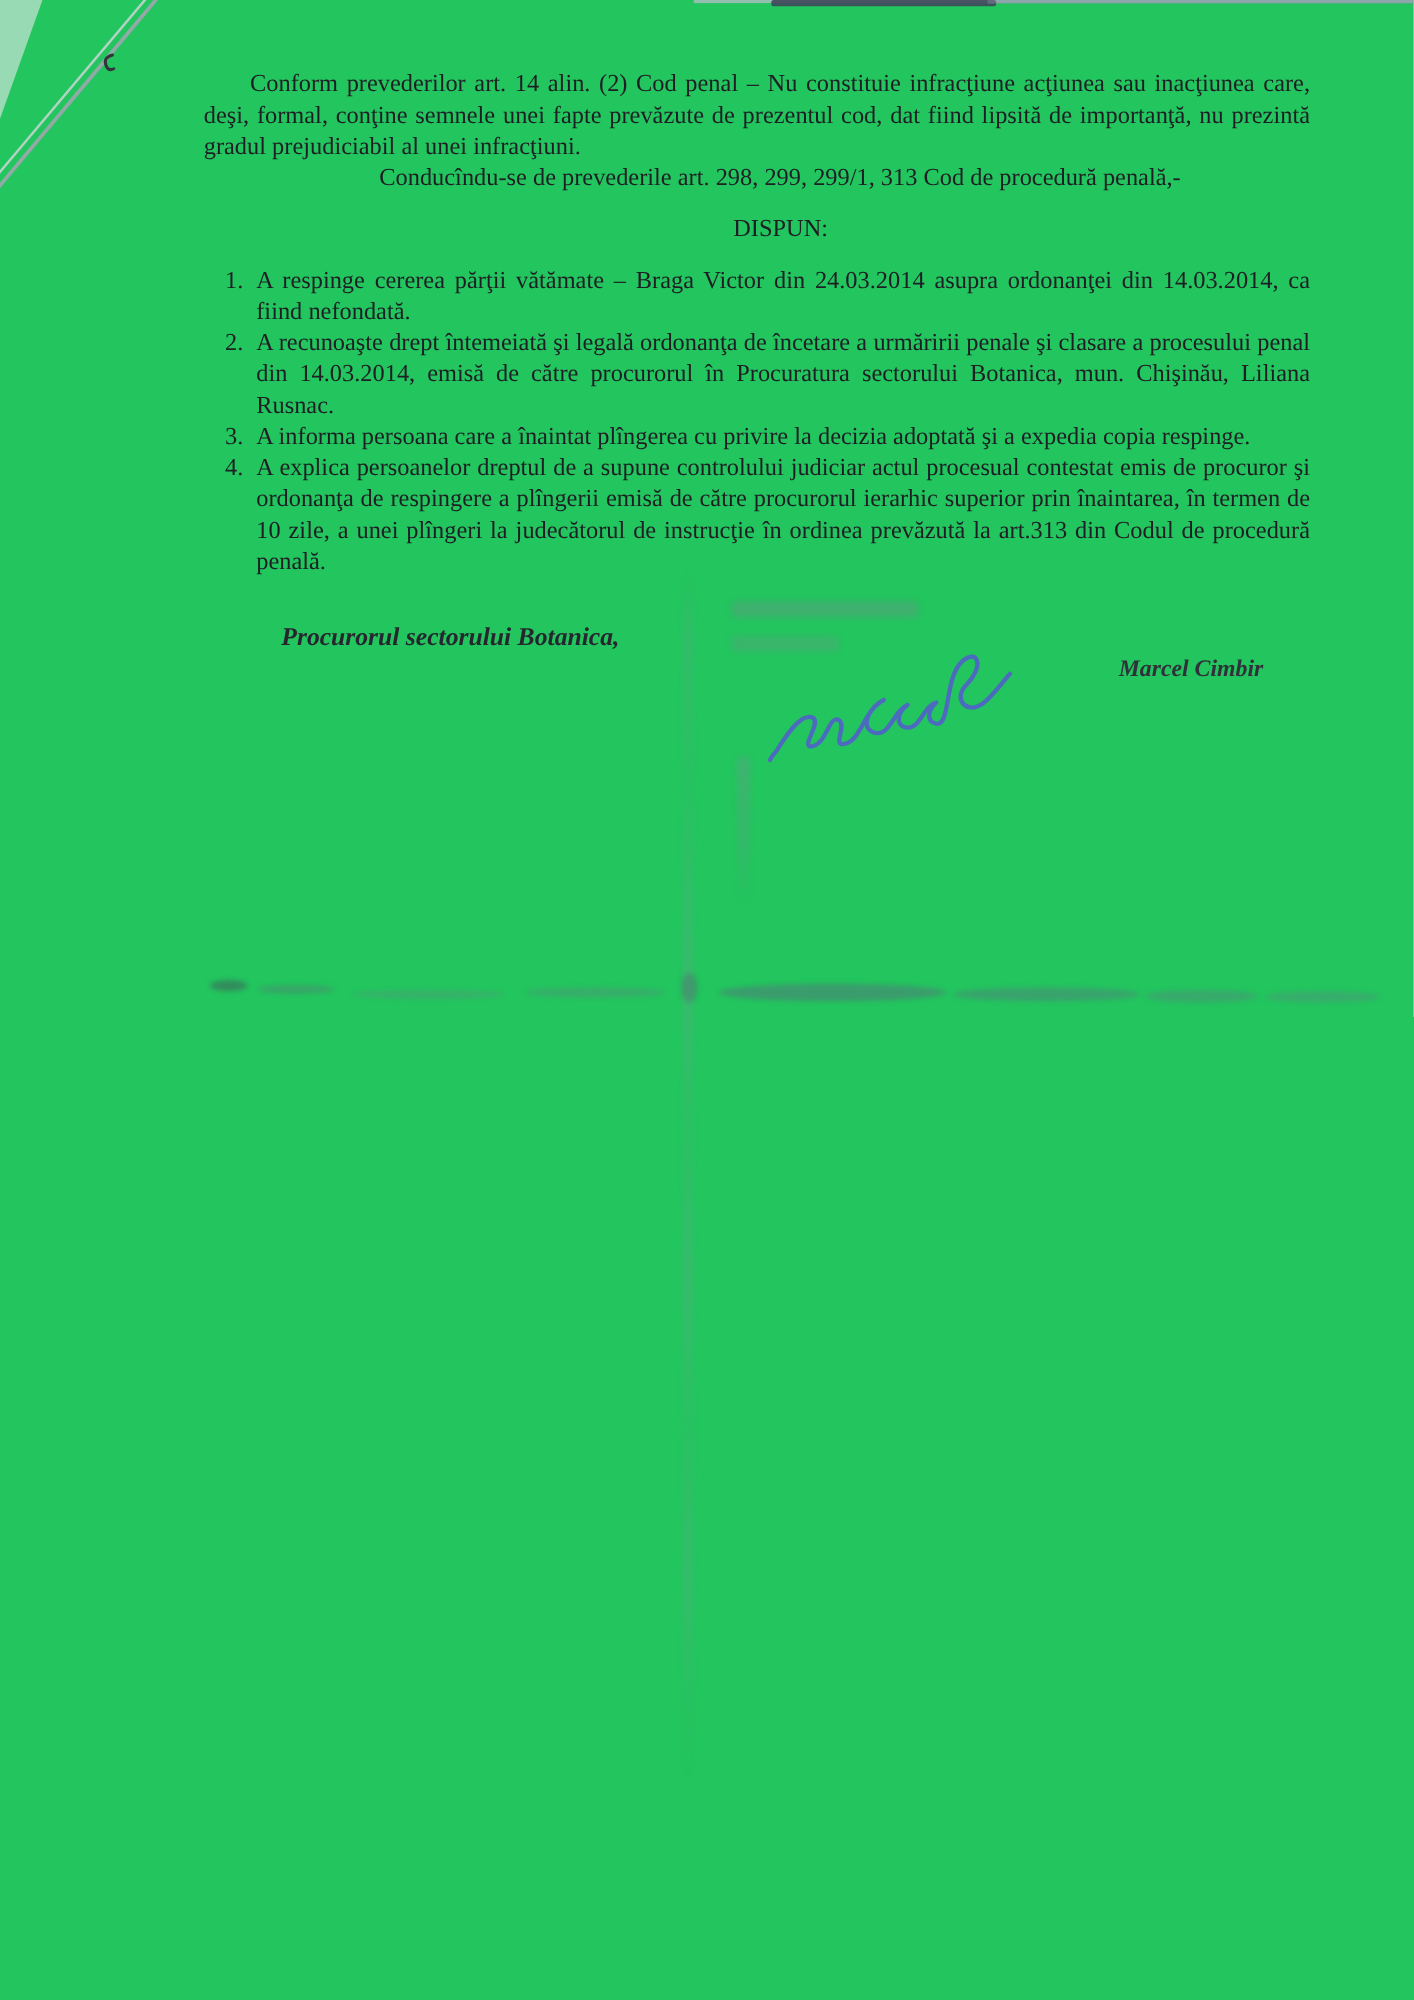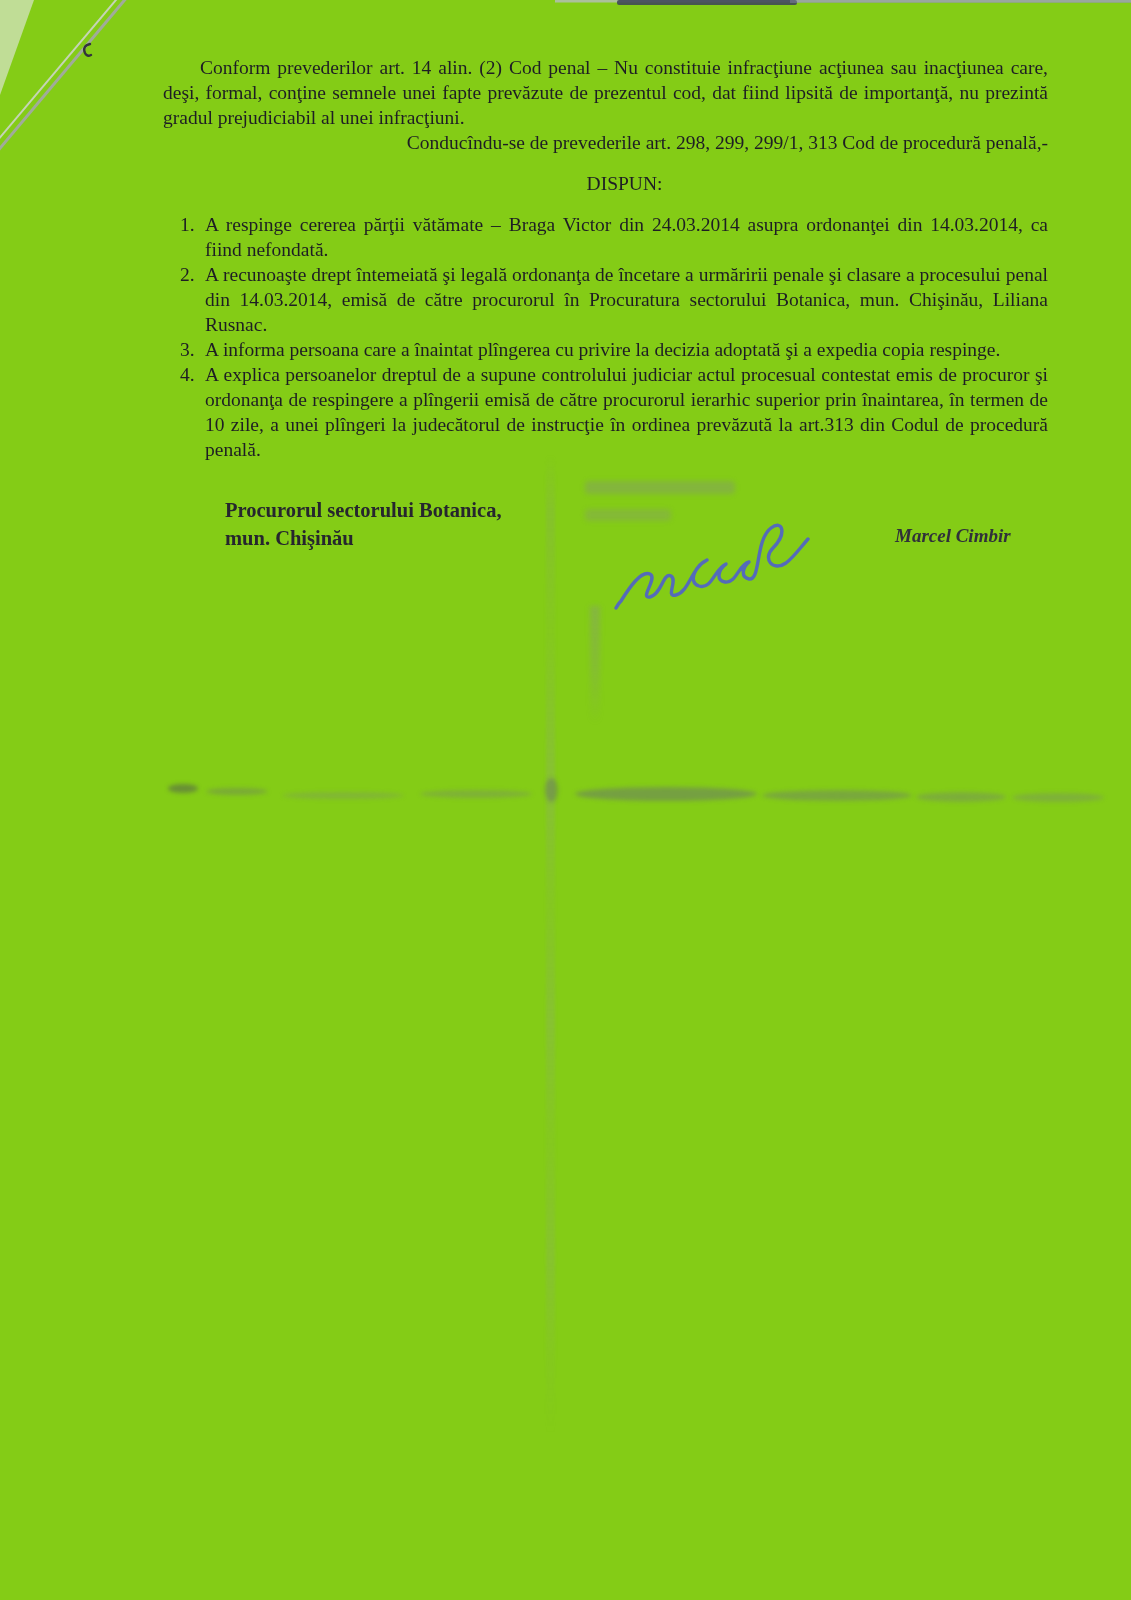--- a/index.html
+++ b/index.html
@@ -1,47 +1,47 @@
 <!DOCTYPE html>
 <html><head>
 <meta charset="utf-8">
 <style>
   html,body{margin:0;padding:0;background:#e9e9ec;}
   .page{
     position:relative;
     width:1131px;height:1600px;
     margin:0 auto;
-    background:#84cc16;
+    background:#22c55e;
     overflow:hidden;
     font-family:"Liberation Serif","DejaVu Serif",serif;
     color:#1e1e24;
   }
   
   .doc-body{
     position:absolute;
     left:163px;top:55px;width:885px;
     font-size:19.5px;line-height:25px;
     text-align:justify;
   }
   .para{margin:0;text-indent:37px;}
-  .closing-line{margin:0;text-indent:37px;text-align:right;}
+  .closing-line{margin:0;text-indent:37px;text-align:center;}
   .dispun{
     margin:16px;padding-left:38px;
     text-align:center;
     text-indent:0;
     font-size:19.5px;font-weight:normal;
   }
   .num-list{margin:0;padding:0;list-style:none;}
   .num-item{position:relative;margin:0;padding-left:42px;}
   .num-item .num{position:absolute;left:17px;top:0;}
   
   .sig-title{
     position:absolute;left:225px;top:496px;
     font-size:20.5px;line-height:28px;
-    font-weight:bold;
+    font-weight:bold;font-style:italic;
     color:#26262e;
   }
   .sig-name{
     position:absolute;left:895px;top:525px;
     font-size:19px;
     font-weight:bold;font-style:italic;
     color:#30303a;
   }
   .signature-svg{
     position:absolute;left:612px;top:502px;
@@ -111,21 +111,20 @@
       </li>
       <li class="num-item">
         <span class="num">4.</span>
         <span>A explica persoanelor dreptul de a supune controlului judiciar actul procesual contestat emis de procuror şi ordonanţa de respingere a plîngerii emisă de către procurorul ierarhic superior prin înaintarea, în termen de 10 zile, a unei plîngeri la judecătorul de instrucţie în ordinea prevăzută la art.313 din Codul de procedură penală.</span>
       </li>
     </ol>
   </div>
 
   <div class="sig-title">
     <div>Procurorul sectorului Botanica,</div>
-    <div>mun. Chişinău</div>
   </div>
 
   <div class="ghost" style="left:585px;top:481px;width:150px;height:13px;background:rgba(128,128,150,0.30);"></div>
   <div class="ghost" style="left:585px;top:509px;width:86px;height:12px;background:rgba(132,132,152,0.25);"></div>
 
   <svg class="signature-svg" viewBox="0 0 205 114">
     <path d="M4,106 C6,102 7,101 9,99
              C17,86 29,68 38,72
              C46,76 27,97 38,95
              C50,92 51,70 59,74

